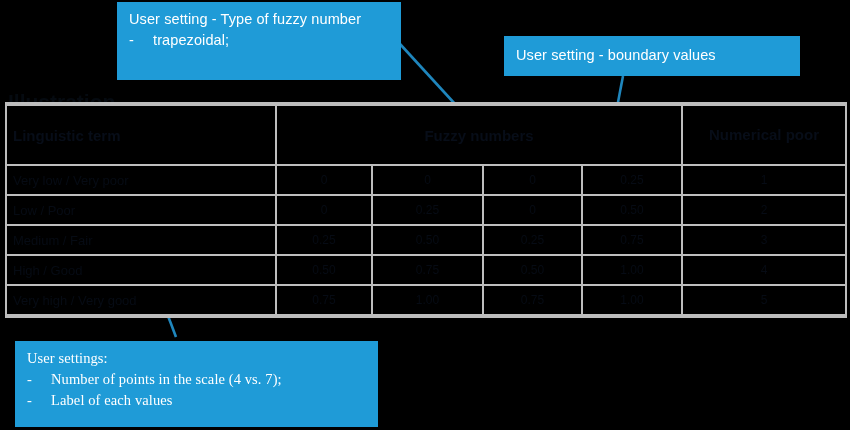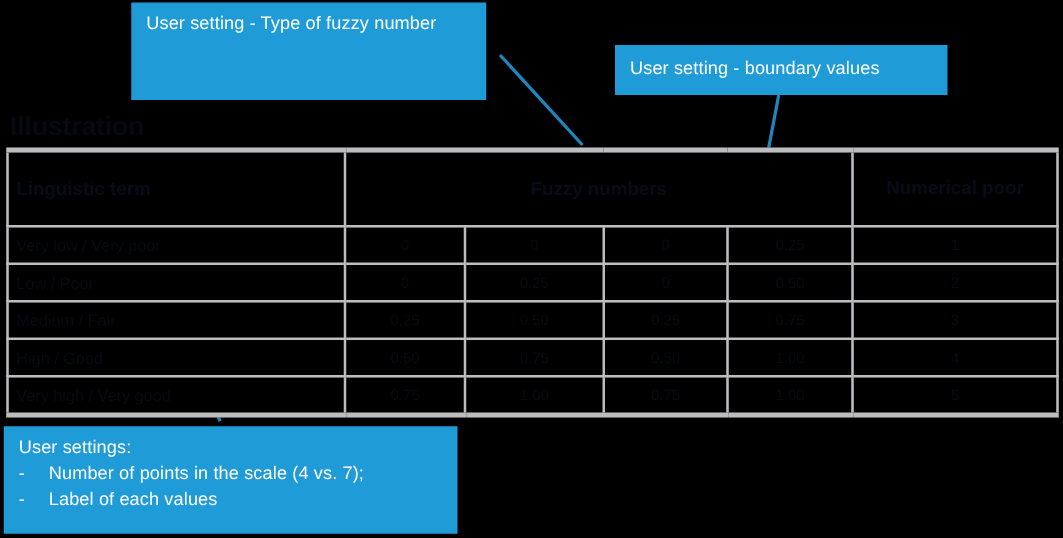--- a/index.html
+++ b/index.html
@@ -21,38 +21,39 @@
   
   .callout {
     position: absolute;
     background: #1f9bd7;
     color: #ffffff;
     box-sizing: border-box;
     padding: 7px 10px 7px 12px;
     line-height: 1.45;
     font-size: 14.5px;
     letter-spacing: 0.1px;
+    margin-left: 12px;
   }
   .callout .c-title {
     display: block;
     white-space: nowrap;
   }
   .callout .c-bullet {
     display: block;
     white-space: nowrap;
   }
   .callout .c-bullet .dash {
     display: inline-block;
     width: 24px;
   }
 
   #callout-fuzzy-type  { left: 105px; top: 2px;   width: 284px; height: 78px; }
-  #callout-boundary    { left: 492px; top: 36px;  width: 266px; height: 40px;
+  #callout-boundary    { left: 492px; top: 36px;  width: 296px; height: 40px;
                          display: flex; align-items: center; }
-  #callout-scale       { left: 3px;   top: 341px; width: 363px; height: 86px; }
+  #callout-scale       { left: 3px;   top: 341px; width: 363px; height: 86px; font-family: Liberation Serif, serif; }
 
   
   .connector {
     position: absolute;
     left: 0;
     top: 0;
     width: 850px;
     height: 430px;
     pointer-events: none;
   }
@@ -65,25 +66,25 @@
     font-size: 21px;
     font-weight: bold;
     color: #050a10;
     white-space: nowrap;
   }
 
   
   #data-table {
     position: absolute;
     left: 5px;
-    top: 118px;
+    top: 102px;
     width: 840px;
     border-collapse: collapse;
     table-layout: fixed;
-    background: #0f172a;
+    background: #7dd3fc;
   }
   #data-table td, #data-table th {
     border: 2px solid #bdbdbd;
     background: #000000;
     color: #060b14;
     font-size: 12px;
     font-weight: normal;
     padding: 3px 6px;
     overflow: hidden;
     white-space: nowrap;
@@ -172,20 +173,21 @@
         <td class="c-num">1.00</td>
         <td class="c-num">0.75</td>
         <td class="c-num">1.00</td>
         <td class="c-num">5</td>
       </tr>
     </tbody>
   </table>
 
   <div class="callout" id="callout-fuzzy-type">
     <span class="c-title">User setting - Type of fuzzy number</span>
+    <span class="c-bullet"><span class="dash">-</span><span>trapezoidal;</span></span>
   </div>
 
   <div class="callout" id="callout-boundary">
     <span class="c-title">User setting - boundary values</span>
   </div>
 
   <div class="callout" id="callout-scale">
     <span class="c-title">User settings:</span>
     <span class="c-bullet"><span class="dash">-</span><span>Number of points in the scale (4 vs. 7);</span></span>
     <span class="c-bullet"><span class="dash">-</span><span>Label of each values</span></span>

